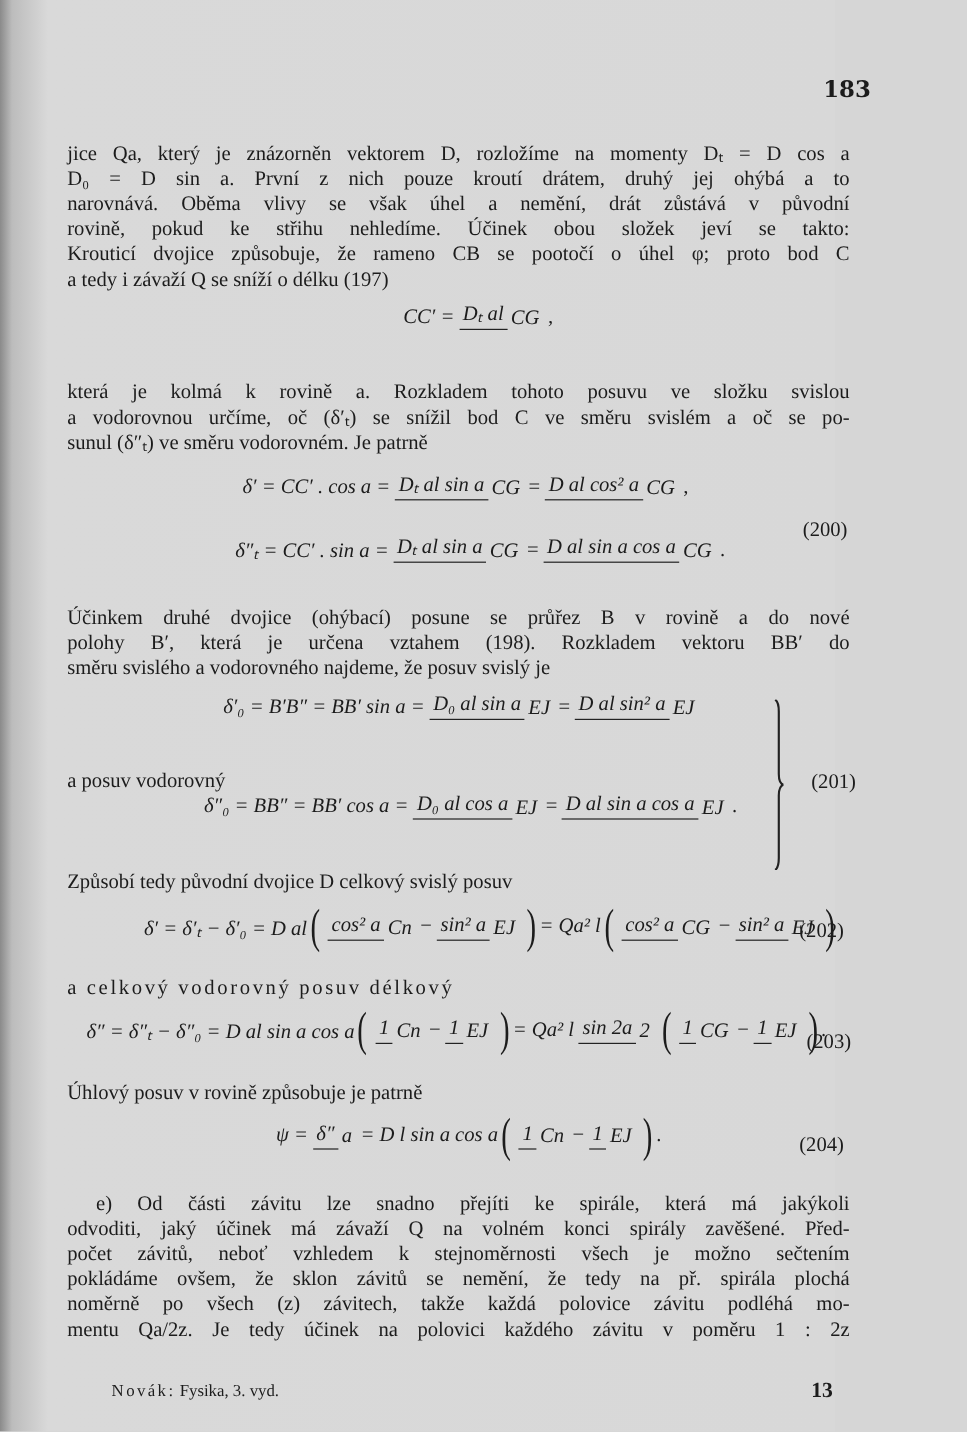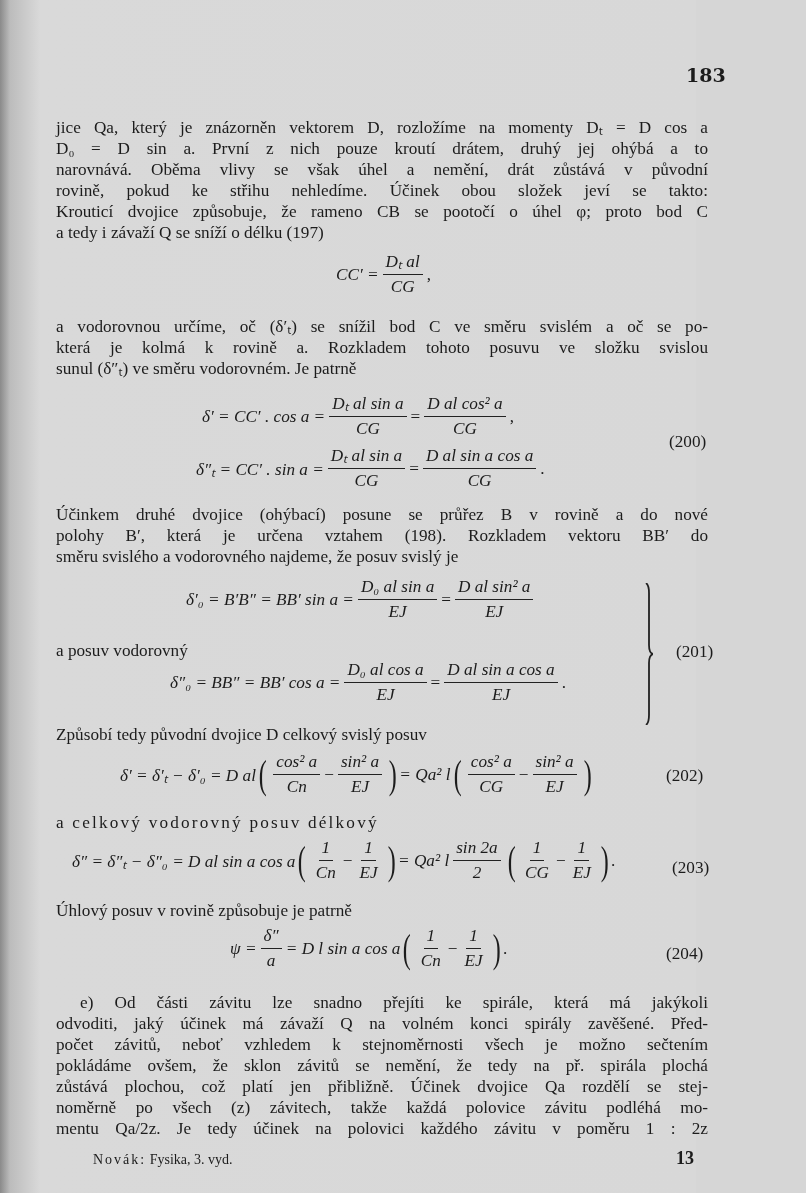--- a/index.html
+++ b/index.html
@@ -21,21 +21,21 @@
     text-align: justify;
   }
   .line { display: block; text-align-last: justify; white-space: nowrap; }
   .line.last { text-align-last: left; }
   .sp { letter-spacing: 2.2px; }
   i { font-style: italic; }
   .eq {
     position: absolute; font-family: "Liberation Serif", serif; font-size: 17.2px;
     white-space: nowrap; display: flex; align-items: center;
   }
-  .frac { display: inline-flex; flex-direction: column; align-items: center; vertical-align: middle; margin: 0 4px; }
+  .frac { display: inline-flex; flex-direction: row; align-items: center; vertical-align: middle; margin: 0 4px; }
   .frac .n { padding: 0 3px 2px; border-bottom: 1px solid #222; line-height: 20px; }
   .frac .d { padding: 2px 3px 0; line-height: 20px; }
   .paren { font-size: 40px; font-weight: 100; line-height: 40px; transform: scaleX(0.6); display: inline-block; }
   .eqnum { position: absolute; font-family: "Liberation Serif", serif; font-size: 17.2px; }
   .brace { position: absolute; left: 645px; top: 583px; width: 8px; height: 142px; }
   .footer { position: absolute; left: 93px; top: 1152px; font-family: "Liberation Serif", serif; font-size: 14px; }
   .footer .author { letter-spacing: 2px; }
   .fnum { position: absolute; left: 676px; top: 1148px; font-size: 18px; font-weight: bold; font-family: "Liberation Serif", serif; }
 </style>
 </head>
@@ -57,22 +57,22 @@
   <div class="eq" style="left:336px; top:252px;">
     <i>CC′ =</i>
     <span class="frac">
         <i class="n">Dₜ al</i>
         <i class="d">CG</i>
       </span>
     <span>,</span>
   </div>
 
   <div class="text" style="top:316px;">
+    <span class="line">která je kolmá k rovině a. Rozkladem tohoto posuvu ve složku svislou</span>
     <span class="line">a vodorovnou určíme, oč (δ′ₜ) se snížil bod C ve směru svislém a oč se po-</span>
-    <span class="line">která je kolmá k rovině a. Rozkladem tohoto posuvu ve složku svislou</span>
     <span class="line last">sunul (δ″ₜ) ve směru vodorovném. Je patrně</span>
   </div>
 
   <div class="eq" style="left:202px; top:394px;">
     <i>δ′ = CC′ . cos a =</i>
     <span class="frac">
         <i class="n">Dₜ al sin a</i>
         <i class="d">CG</i>
       </span>
     <span>=</span>
@@ -229,21 +229,20 @@
     <span class="paren">)</span>
     <span>.</span>
   </div>
   <div class="eqnum" style="left:666px; top:944px;">(204)</div>
 
   <div class="text" style="top:992px;">
     <span class="line" style="padding-left:24px;">e) Od části závitu lze snadno přejíti ke spirále, která má jakýkoli</span>
     <span class="line">odvoditi, jaký účinek má závaží Q na volném konci spirály zavěšené. Před-</span>
     <span class="line">počet závitů, neboť vzhledem k stejnoměrnosti všech je možno sečtením</span>
     <span class="line">pokládáme ovšem, že sklon závitů se nemění, že tedy na př. spirála plochá</span>
-    <span class="line">zůstává plochou, což platí jen přibližně. Účinek dvojice Qa rozdělí se stej-</span>
     <span class="line">noměrně po všech (z) závitech, takže každá polovice závitu podléhá mo-</span>
     <span class="line">mentu Qa/2z. Je tedy účinek na polovici každého závitu v poměru 1 : 2z</span>
   </div>
 
   <div class="footer">
     <span class="author">Novák:</span>
     <span>Fysika, 3. vyd.</span>
   </div>
   <div class="fnum">13</div>
 

